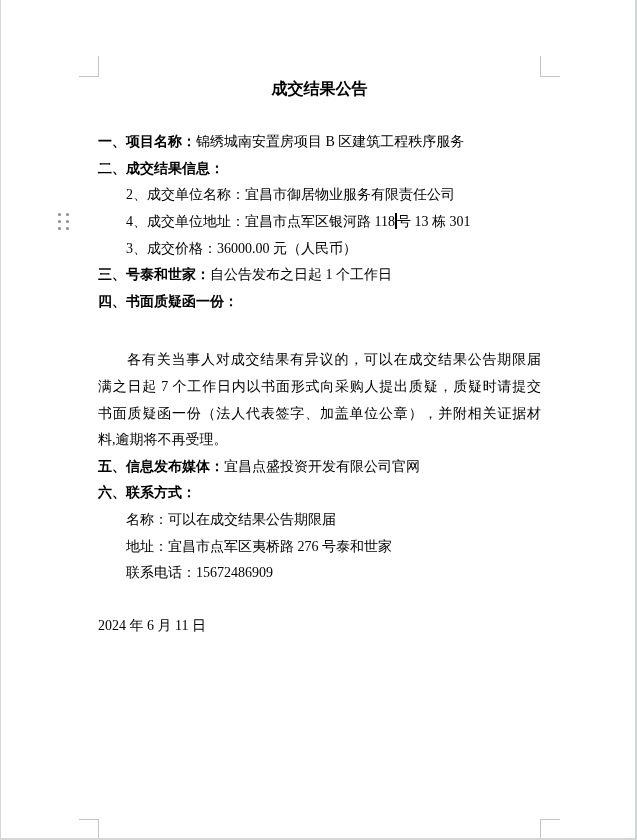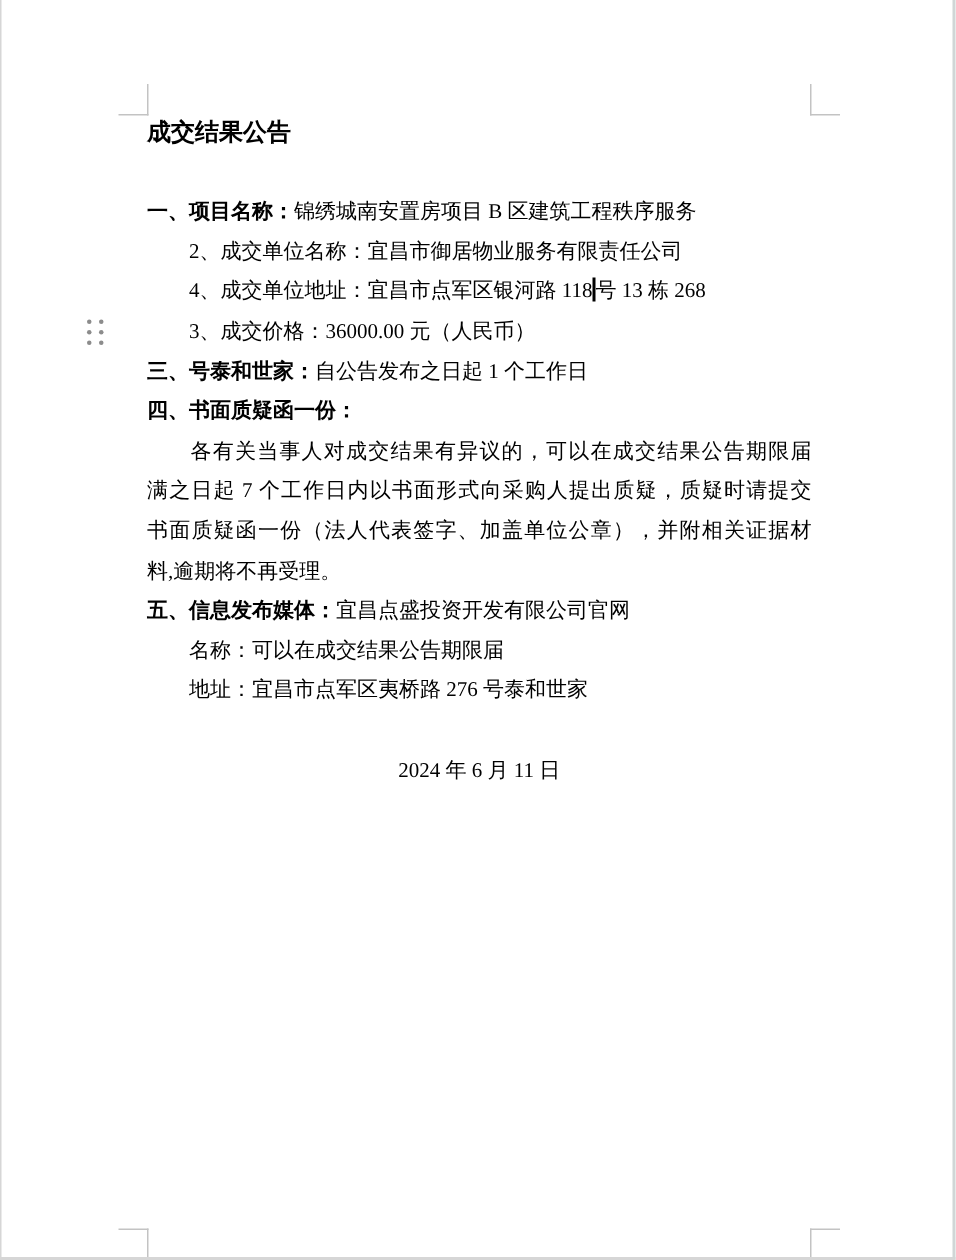--- a/index.html
+++ b/index.html
@@ -50,33 +50,34 @@
     position: absolute;
     left: 97px; top: 76px;
     width: 443px;
     font-size: 14px;
     line-height: 26.6px;
   }
   .title {
     margin: 0;
     font-size: 16px;
     font-weight: bold;
+    text-align: center;
     line-height: 26.6px;
   }
   .spacer { height: 26.6px; }
   .line { white-space: pre-wrap; }
   .b { font-weight: bold; }
   .indent { padding-left: 28px; }
   .para-line {
     text-align: justify;
     text-align-last: justify;
   }
-  .para-first { text-indent: 29px; }
+  .para-first { text-indent: 29px; margin-top: 32px; }
   .para-last { text-align: center; text-align-last: left; }
-  .date-line { text-align: center; }
+  .date-line { text-align: left; }
 
   .caret {
     display: inline-block;
     width: 2px;
     height: 16px;
     background: #000000;
     vertical-align: -3px;
   }
 </style>
 </head>
@@ -98,40 +99,43 @@
     <span></span>
   </div>
 
   <div class="content">
 
     <h1 class="title">成交结果公告</h1>
     <div class="spacer"></div>
 
     <div class="line"><span class="b">一、项目名称：</span><span>锦绣城南安置房项目 B 区建筑工程秩序服务</span></div>
 
+    <div class="line"><span class="b">二、成交结果信息：</span></div>
 
     <div class="line indent">2、成交单位名称：宜昌市御居物业服务有限责任公司</div>
 
-    <div class="line indent"><span>4、成交单位地址：宜昌市点军区银河路 118</span><span class="caret"></span><span>号 13 栋 268</span></div>
+    <div class="line indent"><span>4、成交单位地址：宜昌市点军区银河路 118</span><span class="caret"></span><span>号 13 栋 301</span></div>
 
     <div class="line indent">3、成交价格：36000.00 元（人民币）</div>
 
     <div class="line"><span class="b">三、号泰和世家：</span><span>自公告发布之日起 1 个工作日</span></div>
 
     <div class="line"><span class="b">四、书面质疑函一份：</span></div>
 
     <div class="line para-line para-first">各有关当事人对成交结果有异议的，可以在成交结果公告期限届</div>
     <div class="line para-line">满之日起 7 个工作日内以书面形式向采购人提出质疑，质疑时请提交</div>
     <div class="line para-line">书面质疑函一份（法人代表签字、加盖单位公章），并附相关证据材</div>
     <div class="line para-last">料,逾期将不再受理。</div>
 
     <div class="line"><span class="b">五、信息发布媒体：</span><span>宜昌点盛投资开发有限公司官网</span></div>
 
+    <div class="line"><span class="b">六、联系方式：</span></div>
 
     <div class="line indent">名称：可以在成交结果公告期限届</div>
     <div class="line indent">地址：宜昌市点军区夷桥路 276 号泰和世家</div>
+    <div class="line indent">联系电话：15672486909</div>
 
     <div class="spacer"></div>
 
     <div class="line date-line">2024 年 6 月 11 日</div>
 
   </div>
 </div>
 
 </body></html>

